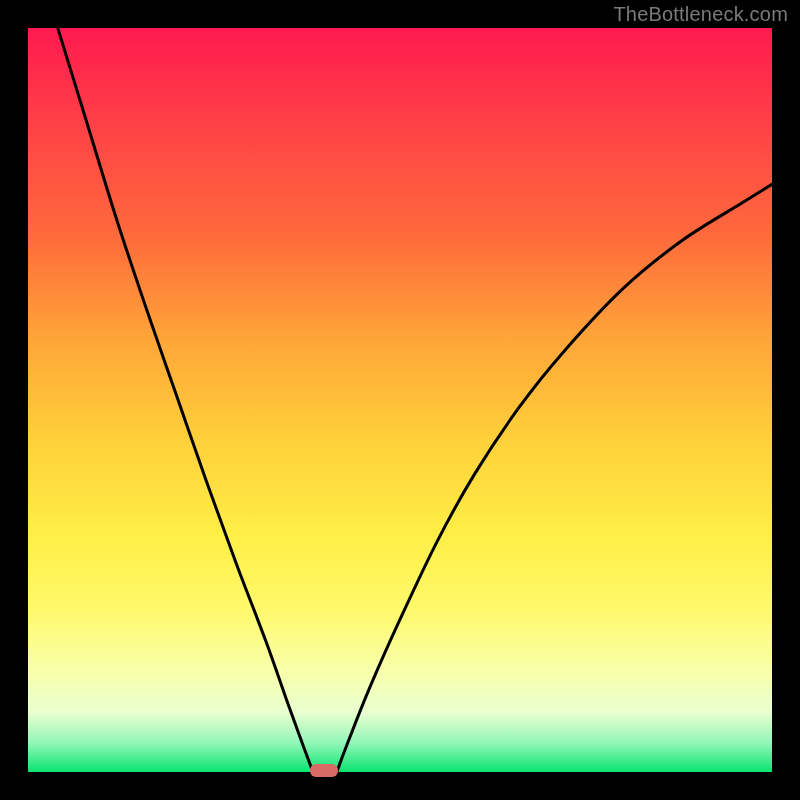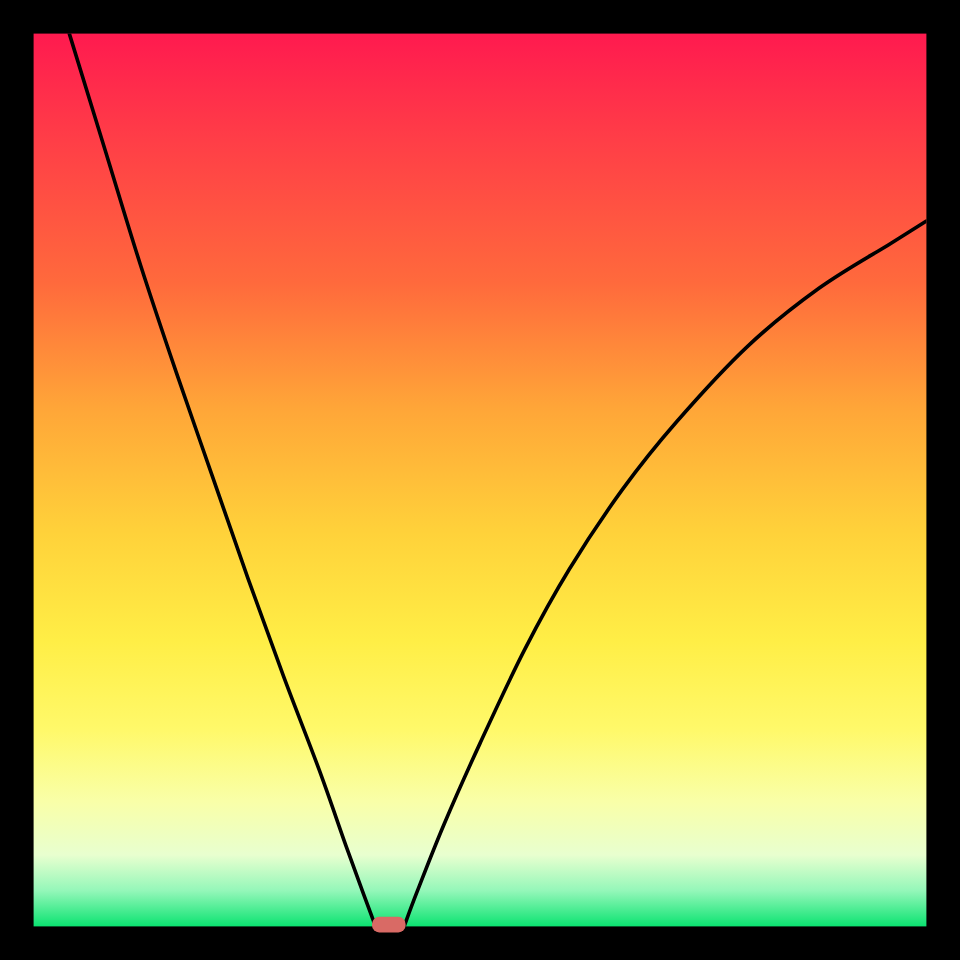--- a/index.html
+++ b/index.html
@@ -65,20 +65,21 @@
     border-radius: 6px;
     background: #d96a65;
     transform: translate(-50%, 0);
   }
 </style>
 </head>
 <body>
 
 <div class="frame">
 
+  <div class="watermark">TheBottleneck.com</div>
 
   <div class="plot-area">
 
     <div class="gradient"></div>
 
     <svg class="overlay" viewBox="0 0 744 744" preserveAspectRatio="none">
       <path id="left-limb-path" fill="none" stroke="#000000" stroke-width="3" stroke-linecap="round" d="M 29.76 0.00 C 34.72 16.12, 49.60 64.48, 59.52 96.72 C 69.44 128.96, 79.36 162.44, 89.28 193.44 C 99.20 224.44, 109.12 253.58, 119.04 282.72 C 128.96 311.86, 138.88 339.76, 148.80 368.28 C 158.72 396.80, 168.64 425.94, 178.56 453.84 C 188.48 481.74, 198.40 509.02, 208.32 535.68 C 218.24 562.34, 229.40 590.24, 238.08 613.80 C 246.76 637.36, 254.20 659.68, 260.40 677.04 C 266.60 694.40, 271.19 706.80, 275.28 717.96 C 279.37 729.12, 283.34 739.66, 284.95 744.00"></path>
       <path id="right-limb-path" fill="none" stroke="#000000" stroke-width="3" stroke-linecap="round" d="M 308.76 744.00 C 310.62 739.04, 314.34 728.50, 319.92 714.24 C 325.50 699.98, 333.56 678.90, 342.24 658.44 C 350.92 637.98, 360.84 615.66, 372.00 591.48 C 383.16 567.30, 396.80 537.54, 409.20 513.36 C 421.60 489.18, 432.76 468.72, 446.40 446.40 C 460.04 424.08, 476.16 399.90, 491.04 379.44 C 505.92 358.98, 518.32 343.48, 535.68 323.64 C 553.04 303.80, 575.36 279.00, 595.20 260.40 C 615.04 241.80, 634.88 226.30, 654.72 212.04 C 674.56 197.78, 699.36 184.14, 714.24 174.84 C 729.12 165.54, 739.04 159.34, 744.00 156.24"></path>
     </svg>
 

